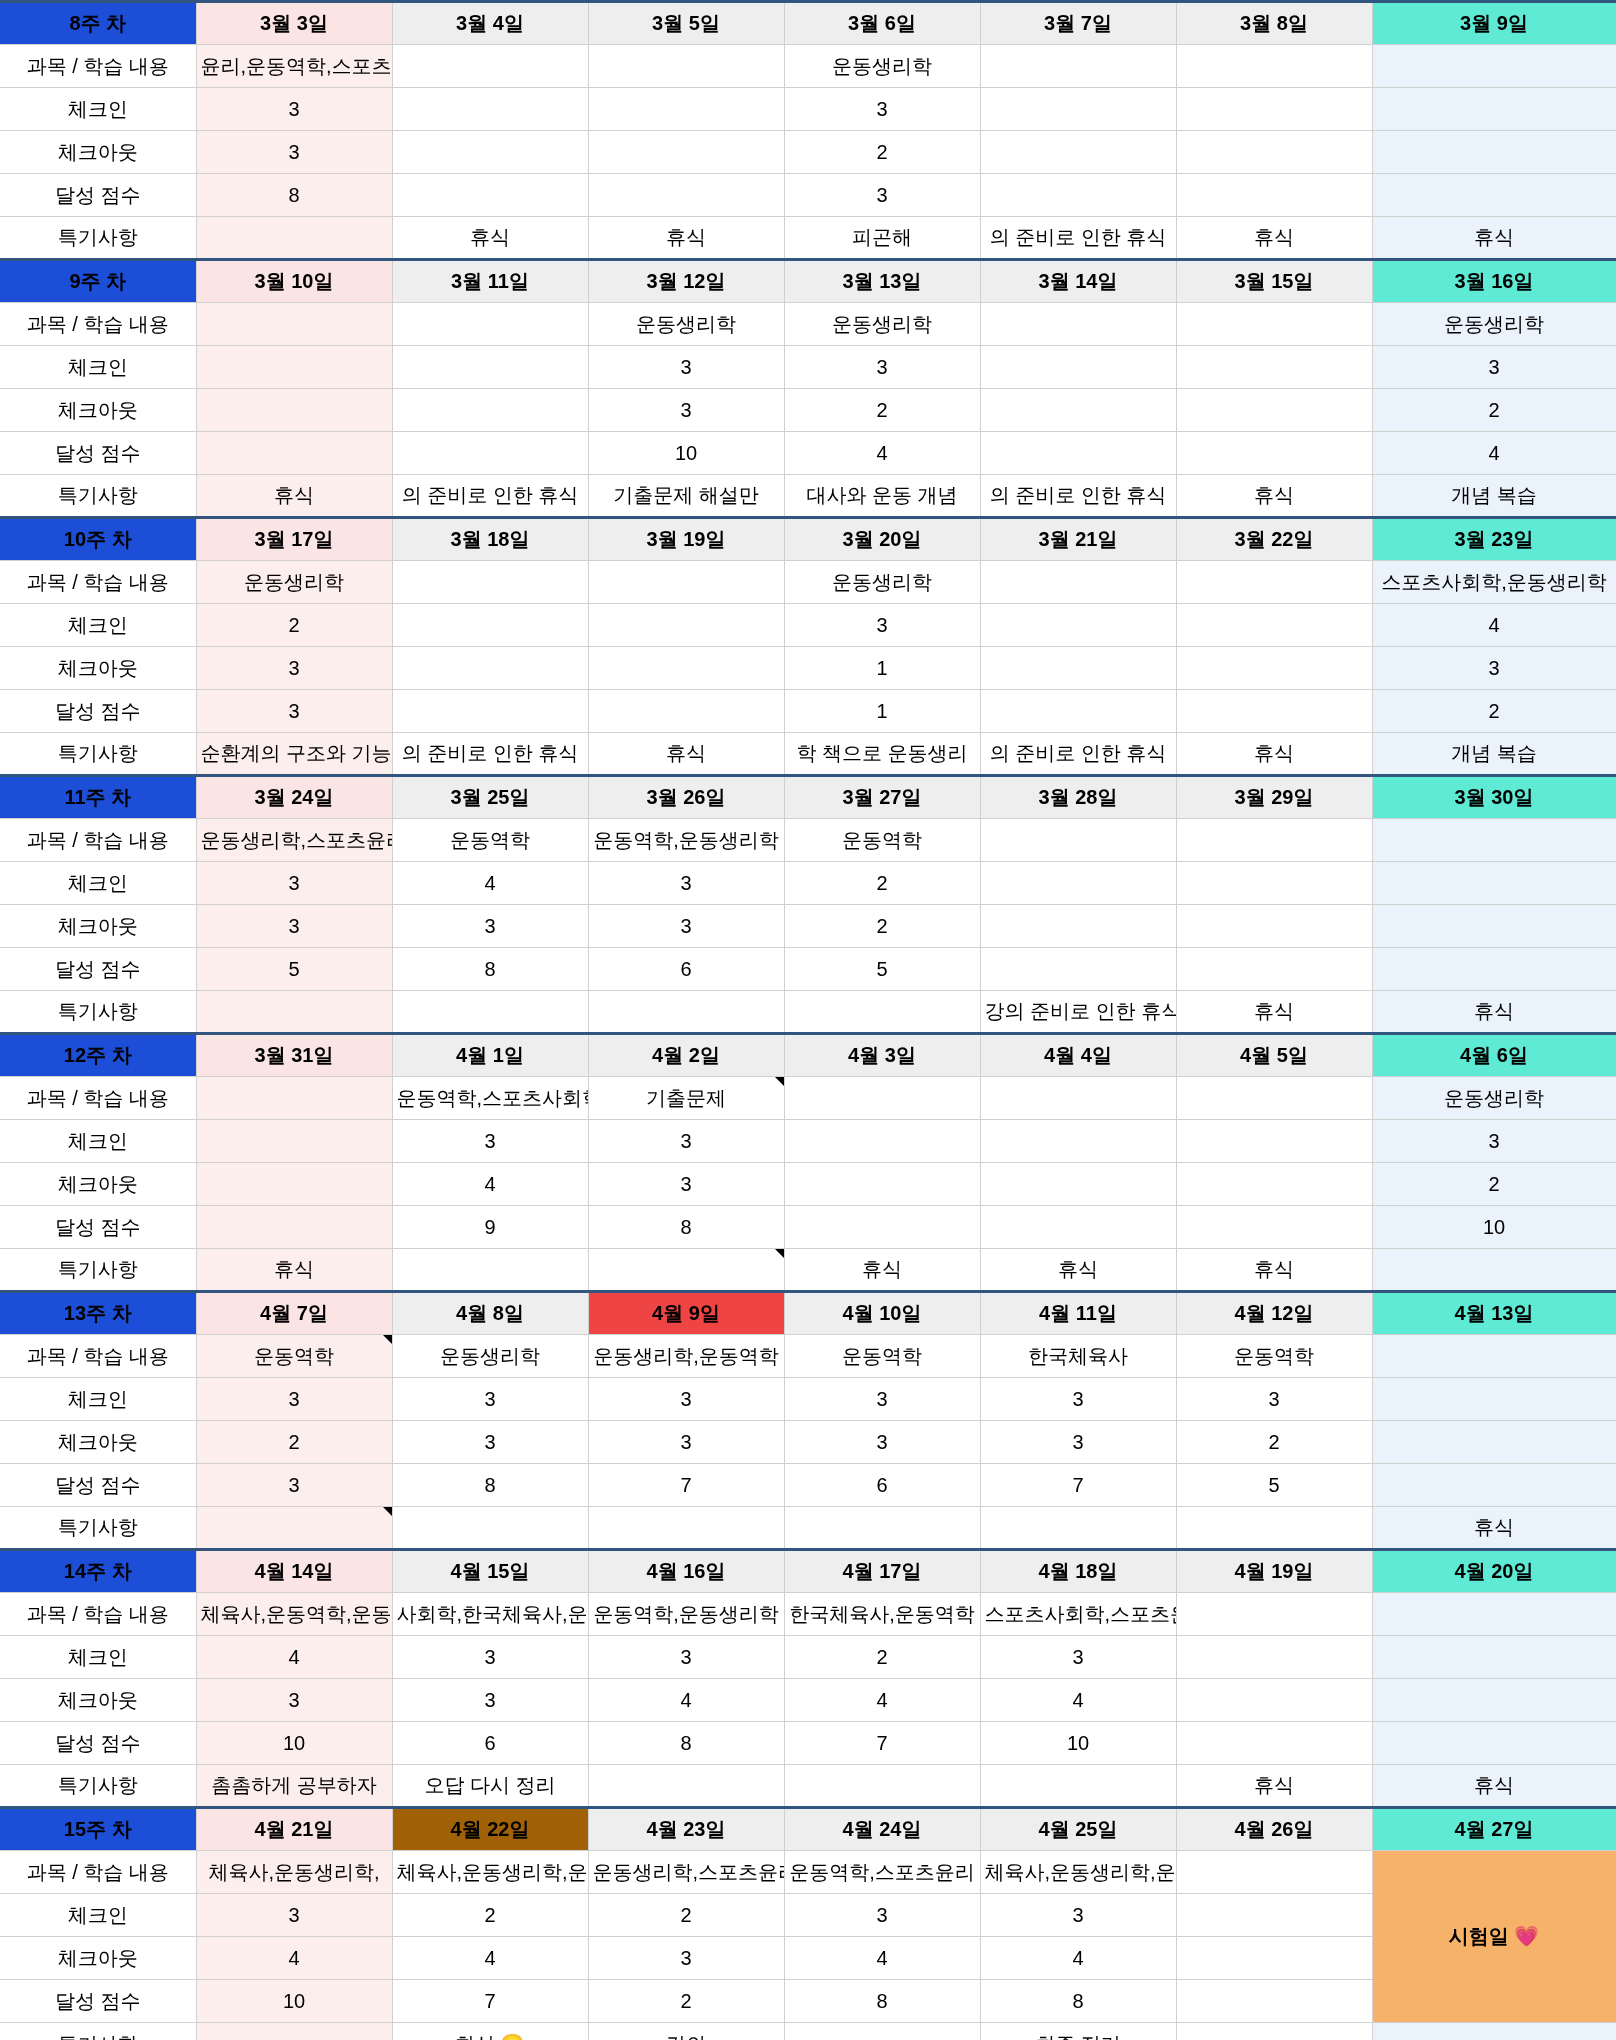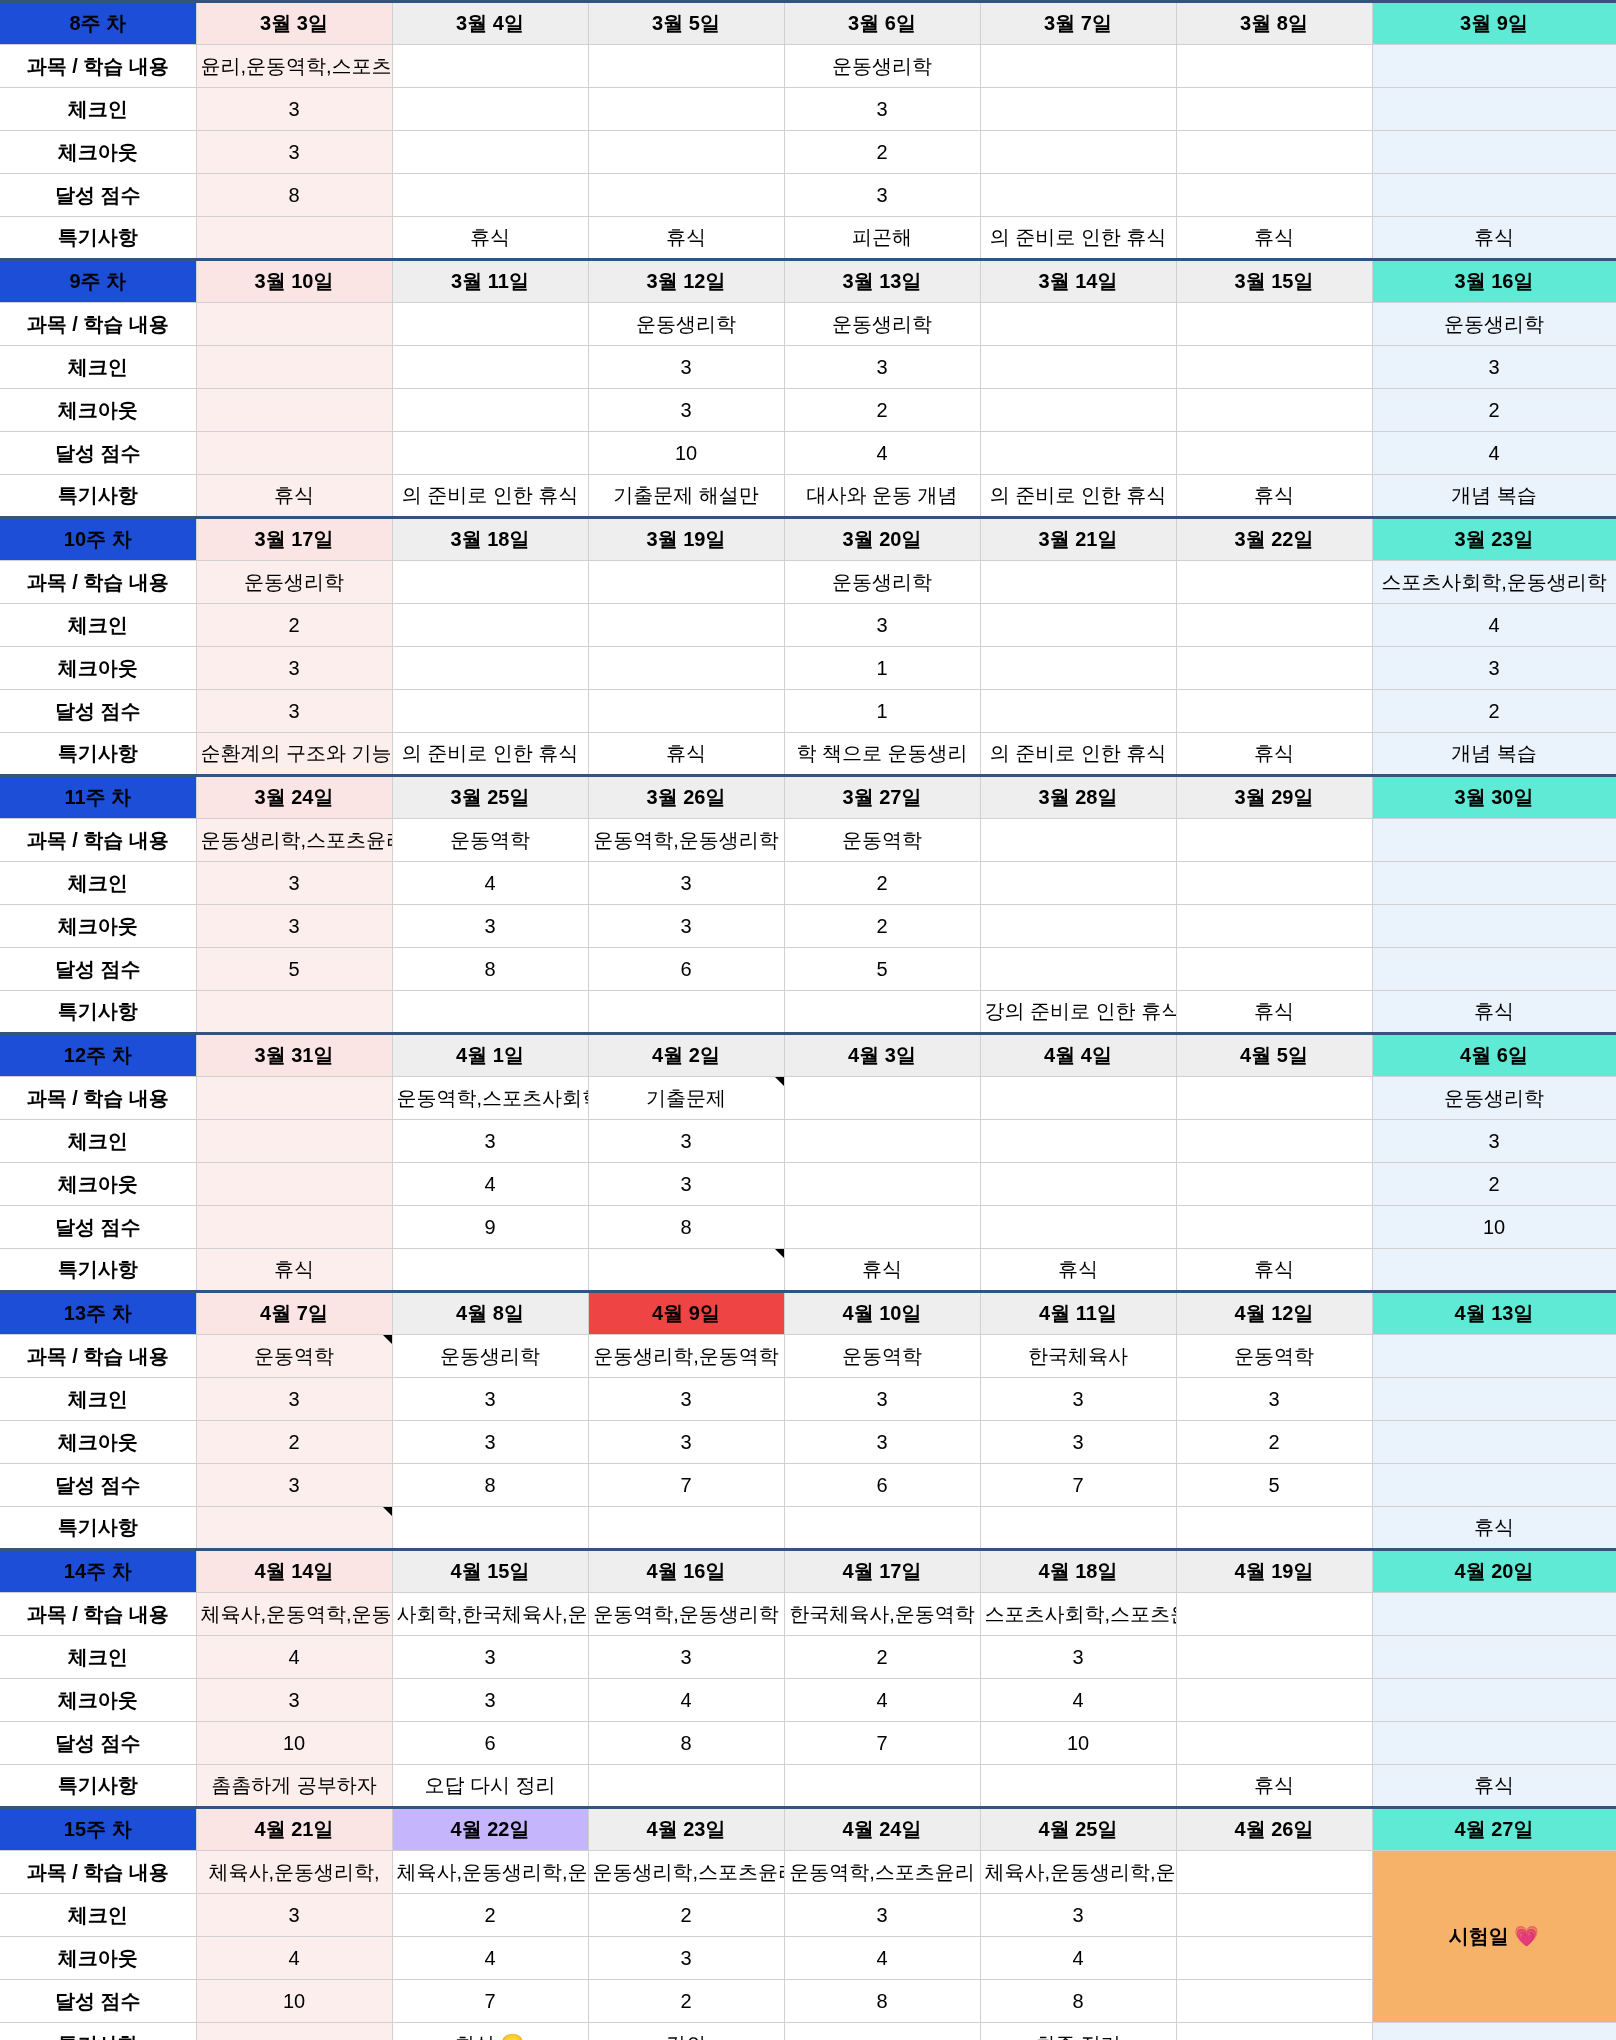--- a/index.html
+++ b/index.html
@@ -53,30 +53,30 @@
     background: #fbe4e4;
   }
   tr.week-row td.sun {
     background: #5eead4;
   }
   tr.week-row td.today {
     background: #ef4444;
     color: #ffffff;
   }
   tr.week-row td.exam-head {
-    background: #c4b5fd;
+    background: #a16207;
     color: #000000;
   }
 
   
   td.label {
     text-align: left;
     padding-left: 6px;
     background: #ffffff;
-    font-weight: bold;
+    font-weight: normal;
   }
 
   
   td.mon-body { background: #fdeeee; }
   td.sun-body { background: #eaf2fb; }
   td.plain { background: #ffffff; }
   td.exam-body {
     background: #f7b26a;
     font-weight: bold;
     color: #b03030;

